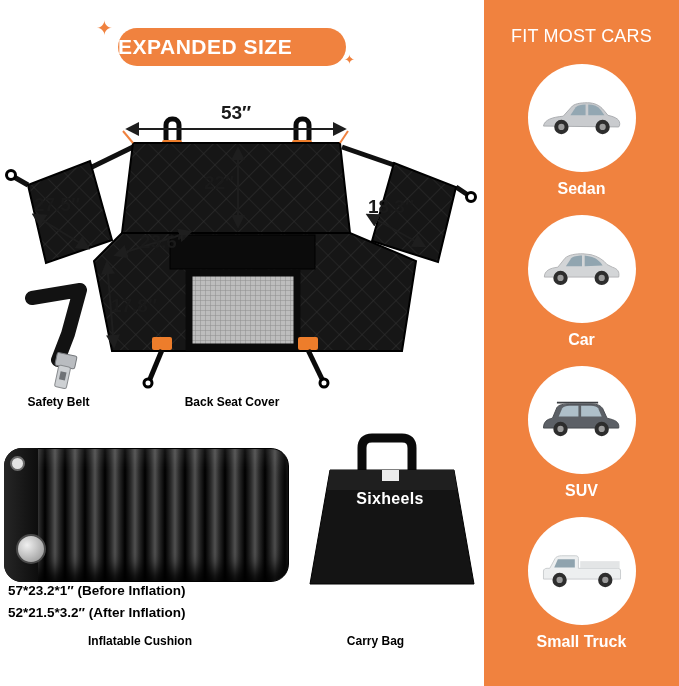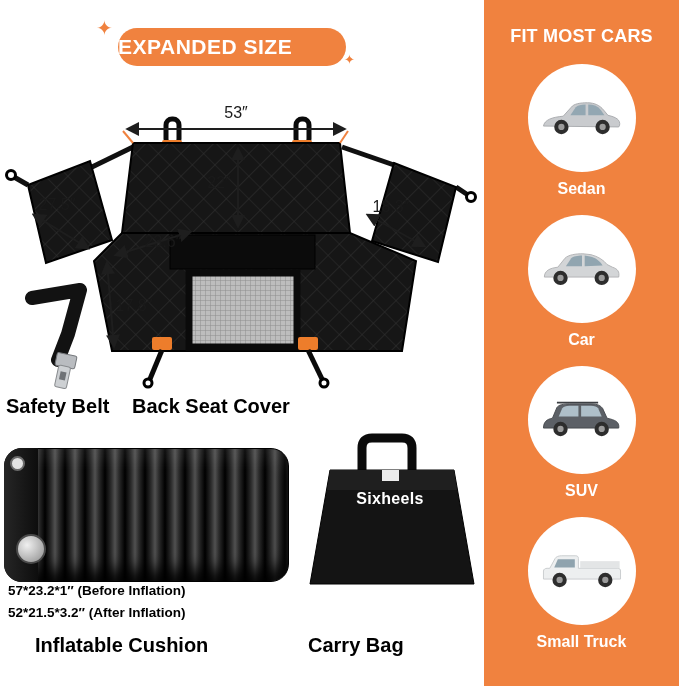--- a/index.html
+++ b/index.html
@@ -9,34 +9,34 @@
   
   .badge{position:absolute;left:118px;top:28px;width:228px;height:38px;background:#F0823F;
          border-radius:20px;display:flex;align-items:center;}
   .badge span{color:#fff;font-weight:bold;font-size:21px;letter-spacing:.5px;}
   .sparkle{position:absolute;color:#F0823F;font-size:20px;}
   .sparkle.s1{left:96px;top:16px;}
   .sparkle.s2{left:344px;top:52px;font-size:13px;}
 
   
   .seat-figure{position:absolute;left:0;top:85px;width:485px;height:320px;}
-  .dim{position:absolute;transform:translate(-50%,-50%);font-size:16px;font-weight:normal;
+  .dim{position:absolute;transform:translate(-50%,-50%);font-size:19px;font-weight:bold;
        color:#1a1a1a;white-space:nowrap;}
   .dim-53{left:236px;top:28px;}
   .dim-22{left:219px;top:98px;}
   .dim-27{left:57px;top:120px;}
   .dim-18{left:391px;top:122px;}
   .dim-23{left:163px;top:157px;}
   .dim-17{left:134px;top:221px;}
 
   
   .belt-figure{position:absolute;left:18px;top:282px;width:84px;height:112px;}
 
   
-  .label{position:absolute;font-weight:bold;font-size:20px;color:#000;text-align:left;}
+  .label{position:absolute;font-weight:bold;font-size:12px;color:#000;text-align:center;}
   .label-belt{left:6px;top:395px;width:105px;}
   .label-cover{left:132px;top:395px;width:200px;}
   .label-cushion{left:35px;top:634px;width:210px;}
   .label-bag{left:308px;top:634px;width:135px;}
   .spec{position:absolute;left:8px;font-weight:bold;font-size:13.5px;color:#000;}
   .spec1{top:583px;}
   .spec2{top:605px;}
 
   
   .cushion{position:absolute;left:4px;top:448px;width:285px;height:134px;}
@@ -51,21 +51,21 @@
     background:radial-gradient(circle at 35% 35%,#f0f0f0,#8c8c8c);border:2px solid #4a4a4a;}
 
   
   .bag{position:absolute;left:300px;top:432px;width:184px;height:158px;}
   .bag .brand{position:absolute;left:40px;top:58px;width:100px;text-align:center;color:#fff;
     font-weight:bold;font-size:16px;letter-spacing:.3px;}
 
   
   .sidebar{position:absolute;left:484px;top:0;width:195px;height:686px;background:#F0823F;
     display:flex;flex-direction:column;align-items:center;}
-  .sidebar-title{margin-top:26px;color:#fff;font-weight:bold;font-size:18px;letter-spacing:.2px;}
+  .sidebar-title{margin-top:26px;color:#fff;font-weight:normal;font-size:18px;letter-spacing:.2px;}
   .vehicle{display:flex;flex-direction:column;align-items:center;margin-top:17px;text-align:right;}
   .circle{width:108px;height:108px;border-radius:50%;background:#fff;
     display:flex;align-items:center;justify-content:center;}
   .vehicle-label{margin-top:8px;color:#fff;font-weight:bold;font-size:16px;}
 </style>
 </head>
 <body>
 
 <div class="page">
 

